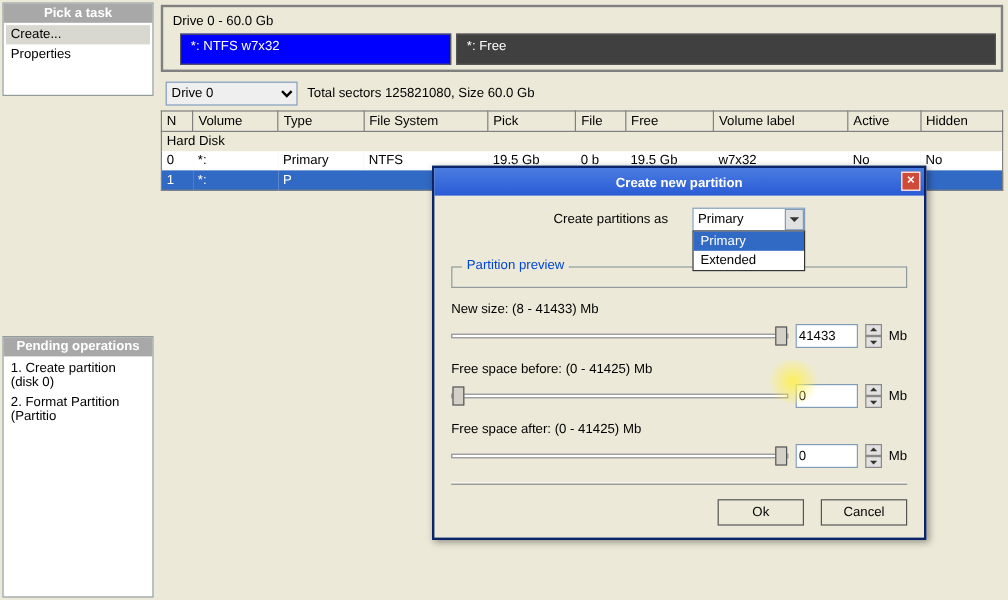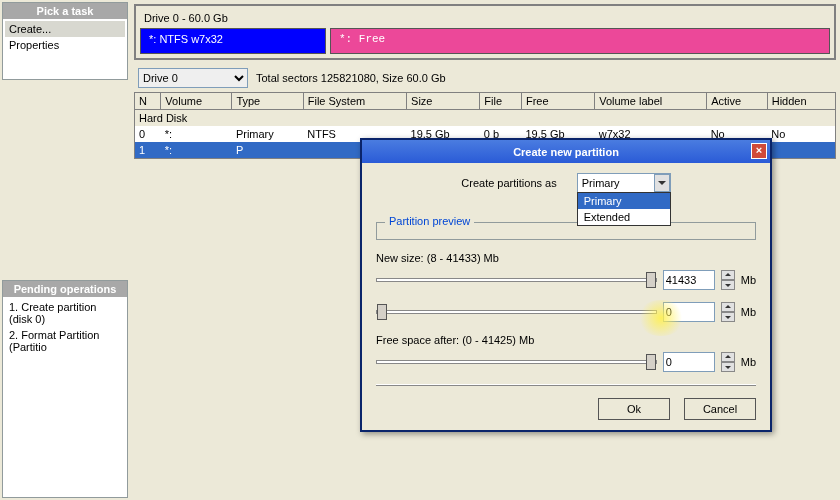--- a/index.html
+++ b/index.html
@@ -8,22 +8,22 @@
 .panel-box { border: 1px solid #919b9c; background: #fff; margin: 2px; }
 .panel-header { background: #a8a8a8; color: #fff; text-align: center; padding: 2px; font-weight: bold; }
 .panel-body { padding: 2px; min-height: 60px; border-radius: 20px; }
 .panel-item { padding: 2px 4px; cursor: pointer; }
 .panel-item.sel { background: #d8d8d0; }
 .pending-body { min-height: 200px; }
 .right-area { flex: 1; position: relative; }
 .drive-bar { border: 2px solid #808080; margin: 4px; padding: 4px; background: #ece9d8; }
 .drive-title { padding: 2px 4px; }
 .drive-strip { display: flex; height: 26px; margin-top: 2px; }
-.strip-ntfs { background: #0000ff; color: #fff; padding: 4px 8px; border: 1px solid #555; width: 186px; }
-.strip-free { background: #ec4899; color: #fff; padding: 4px 8px; border: 1px solid #555; flex: 1; margin-left: 4px; font-family: Liberation Mono, monospace; }
+.strip-ntfs { background: #0000ff; color: #fff; padding: 4px 8px; border: 1px solid #555; width: 226px; margin-left: 10px; }
+.strip-free { background: #404040; color: #fff; padding: 4px 8px; border: 1px solid #555; flex: 1; margin-left: 4px; }
 .table-area { margin: 4px; }
 .drive-combo { display: flex; align-items: center; gap: 8px; padding: 4px; }
 .drive-combo select { width: 110px; height: 20px; border: 1px solid #7f9db9; }
 .tbl { width: 100%; border-collapse: collapse; border: 1px solid #808080; }
 .tbl th { background: #ece9d8; border: 1px solid #808080; padding: 2px 4px; text-align: left; font-weight: normal; }
 .tbl td { padding: 2px 4px; }
 .row-hard td { background: #ece9d8; }
 .row0 td { background: #fff; }
 .row-sel td { background: #316ac5; color: #fff; }
 
@@ -94,21 +94,21 @@
       <select><option>Drive 0</option></select>
       <span>Total sectors 125821080, Size 60.0 Gb</span>
     </div>
     <table class="tbl">
       <tbody>
           <tr>
         <th>N</th>
         <th>Volume</th>
         <th>Type</th>
         <th>File System</th>
-        <th>Size</th>
+        <th>Pick</th>
         <th>File</th>
         <th>Free</th>
         <th>Volume label</th>
         <th>Active</th>
         <th>Hidden</th>
       </tr>
       <tr class="row-hard">
             <td colspan="10">Hard Disk</td>
           </tr>
       <tr class="row0">
@@ -179,20 +179,21 @@
                 </svg>
               </div>
           </div>
           <span>Mb</span>
         </div>
       </div>
 
       <div class="highlight" style="left:275px; top:160px;"></div>
 
       <div class="slider-row">
+        <div class="label-txt">Free space before: (0 - 41425) Mb</div>
         <div class="slider-line">
           <div class="track">
               <div class="thumb" style="left:0"></div>
             </div>
           <input class="num-input" value="0" style="">
           <div class="spinner">
             <div class="spin-btn">
                 <svg viewBox="0 0 6 6">
                   <path d="M0 4 L3 1 L6 4 Z" fill="#333"></path>
                 </svg>

